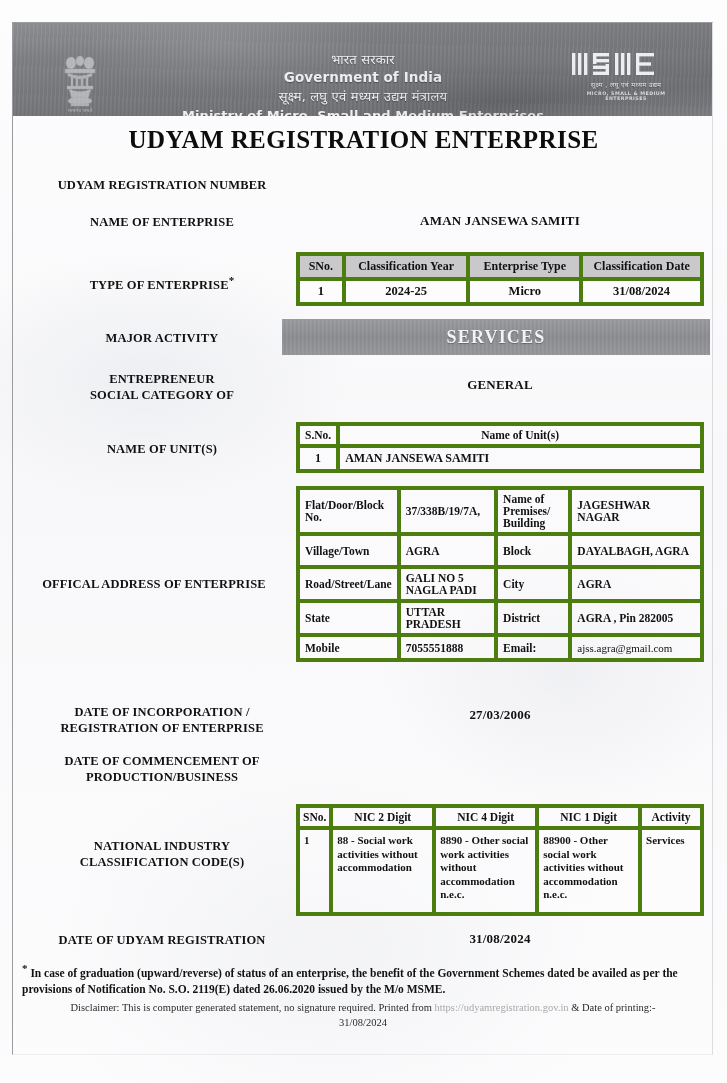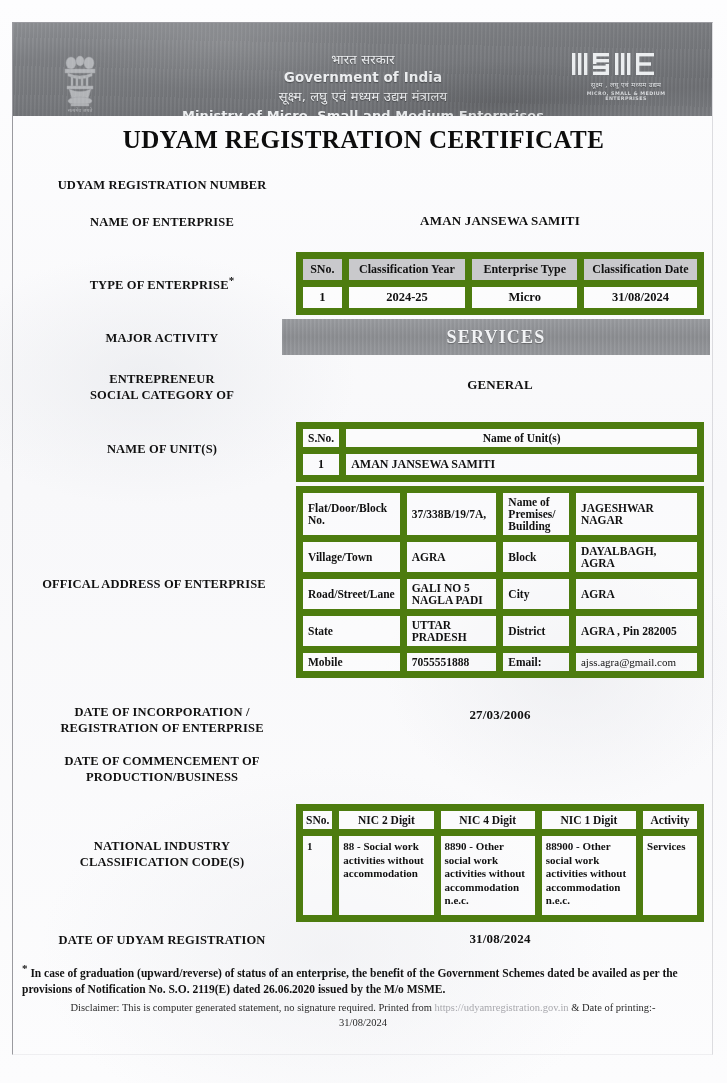--- a/index.html
+++ b/index.html
@@ -108,21 +108,21 @@
 
   
   table.grid {
     position: absolute;
     border-collapse: collapse;
     font-size: 11.5px;
     color: #111;
     background: rgba(255,255,255,0.35);
   }
   table.grid th, table.grid td {
-    border: 7px solid #4d7c0f;
+    border: 4px solid #4d7c0f;
     padding: 3px 5px;
     vertical-align: middle;
   }
   table.grid th {
     font-weight: bold;
     text-align: center;
   }
 
   
   #classification-table { left: 296px; top: 252px; width: 408px; }
@@ -244,21 +244,21 @@
           <rect x="66" y="2" width="18" height="3.4"></rect>
           <rect x="66" y="11.3" width="15" height="3.4"></rect>
           <rect x="66" y="20.6" width="18" height="3.4"></rect>
         </g>
       </svg>
       <div class="msme-sub-hi">सूक्ष्म , लघु एवं मध्यम उद्यम</div>
       <div class="msme-sub-en">MICRO, SMALL &amp; MEDIUM ENTERPRISES</div>
     </div>
   </div>
 
-  <div class="doc-title">UDYAM REGISTRATION CERTIFICATE</div>
+  <div class="doc-title">UDYAM REGISTRATION ENTERPRISE</div>
 
   <div class="lbl" style="left:22px; top:177px; width:280px;">UDYAM REGISTRATION NUMBER</div>
 
   <div class="lbl" style="left:22px; top:214px; width:280px;">NAME OF ENTERPRISE</div>
   <div class="val" style="left:320px; top:213px; width:360px;">AMAN JANSEWA SAMITI</div>
 
   <div class="lbl" style="left:22px; top:272px; width:280px;">
     <span>TYPE OF ENTERPRISE</span><span class="sup-star">*</span>
   </div>
 

